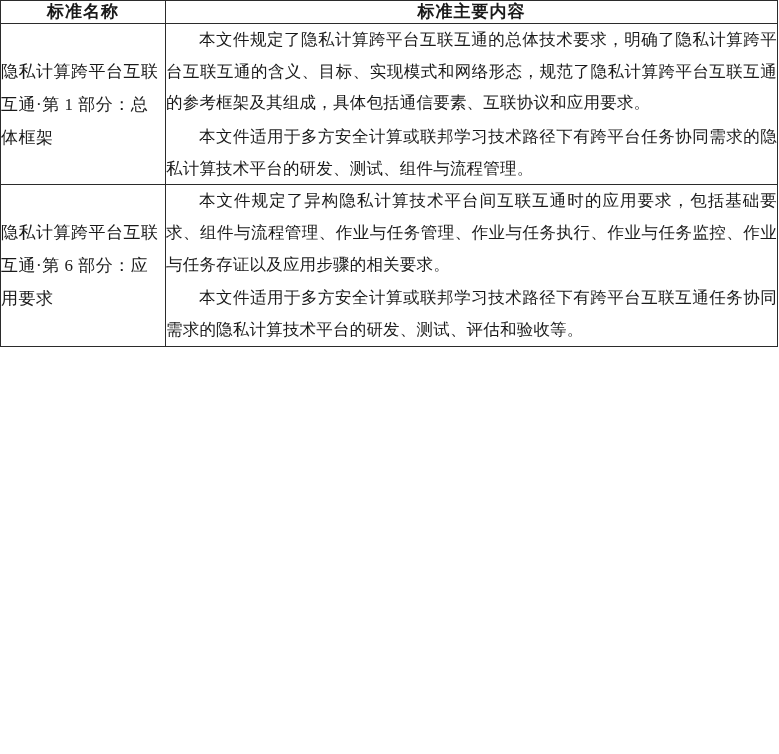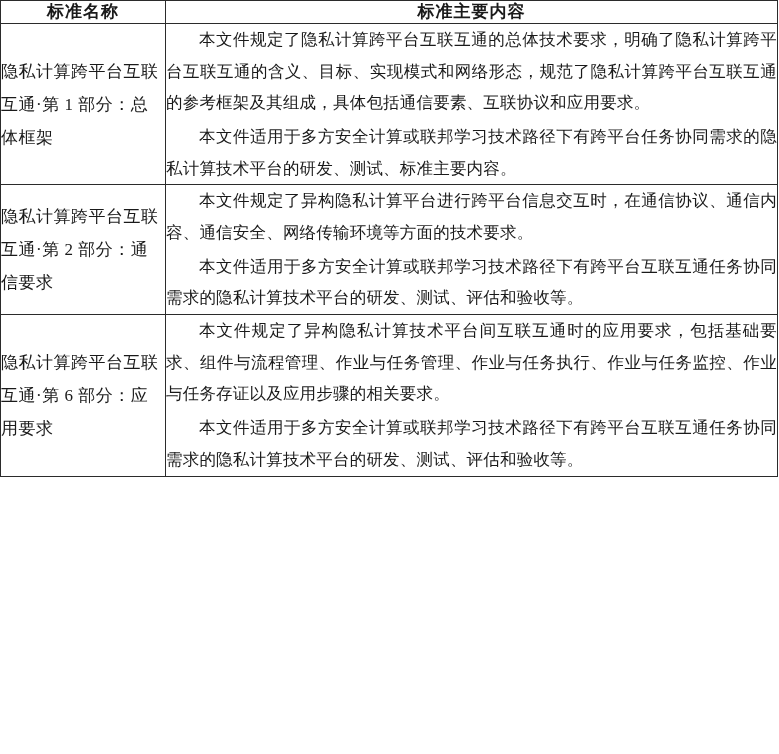--- a/index.html
+++ b/index.html
@@ -71,28 +71,21 @@
     <tr>
       <th class="hdr-cell">标准名称</th>
       <th class="hdr-cell">标准主要内容</th>
     </tr>
   </thead>
   <tbody>
     <tr>
       <td class="name-cell">隐私计算跨平台互联互通·第 1 部分：总体框架</td>
       <td class="content-cell">
         <p class="para">本文件规定了隐私计算跨平台互联互通的总体技术要求，明确了隐私计算跨平台互联互通的含义、目标、实现模式和网络形态，规范了隐私计算跨平台互联互通的参考框架及其组成，具体包括通信要素、互联协议和应用要求。</p>
-        <p class="para">本文件适用于多方安全计算或联邦学习技术路径下有跨平台任务协同需求的隐私计算技术平台的研发、测试、标准主要内容。</p>
-      </td>
-    </tr>
-    <tr>
-      <td class="name-cell">隐私计算跨平台互联互通·第 2 部分：通信要求</td>
-      <td class="content-cell">
-        <p class="para">本文件规定了异构隐私计算平台进行跨平台信息交互时，在通信协议、通信内容、通信安全、网络传输环境等方面的技术要求。</p>
-        <p class="para">本文件适用于多方安全计算或联邦学习技术路径下有跨平台互联互通任务协同需求的隐私计算技术平台的研发、测试、评估和验收等。</p>
+        <p class="para">本文件适用于多方安全计算或联邦学习技术路径下有跨平台任务协同需求的隐私计算技术平台的研发、测试、组件与流程管理。</p>
       </td>
     </tr>
     <tr>
       <td class="name-cell">隐私计算跨平台互联互通·第 6 部分：应用要求</td>
       <td class="content-cell">
         <p class="para">本文件规定了异构隐私计算技术平台间互联互通时的应用要求，包括基础要求、组件与流程管理、作业与任务管理、作业与任务执行、作业与任务监控、作业与任务存证以及应用步骤的相关要求。</p>
         <p class="para">本文件适用于多方安全计算或联邦学习技术路径下有跨平台互联互通任务协同需求的隐私计算技术平台的研发、测试、评估和验收等。</p>
       </td>
     </tr>
   </tbody>

